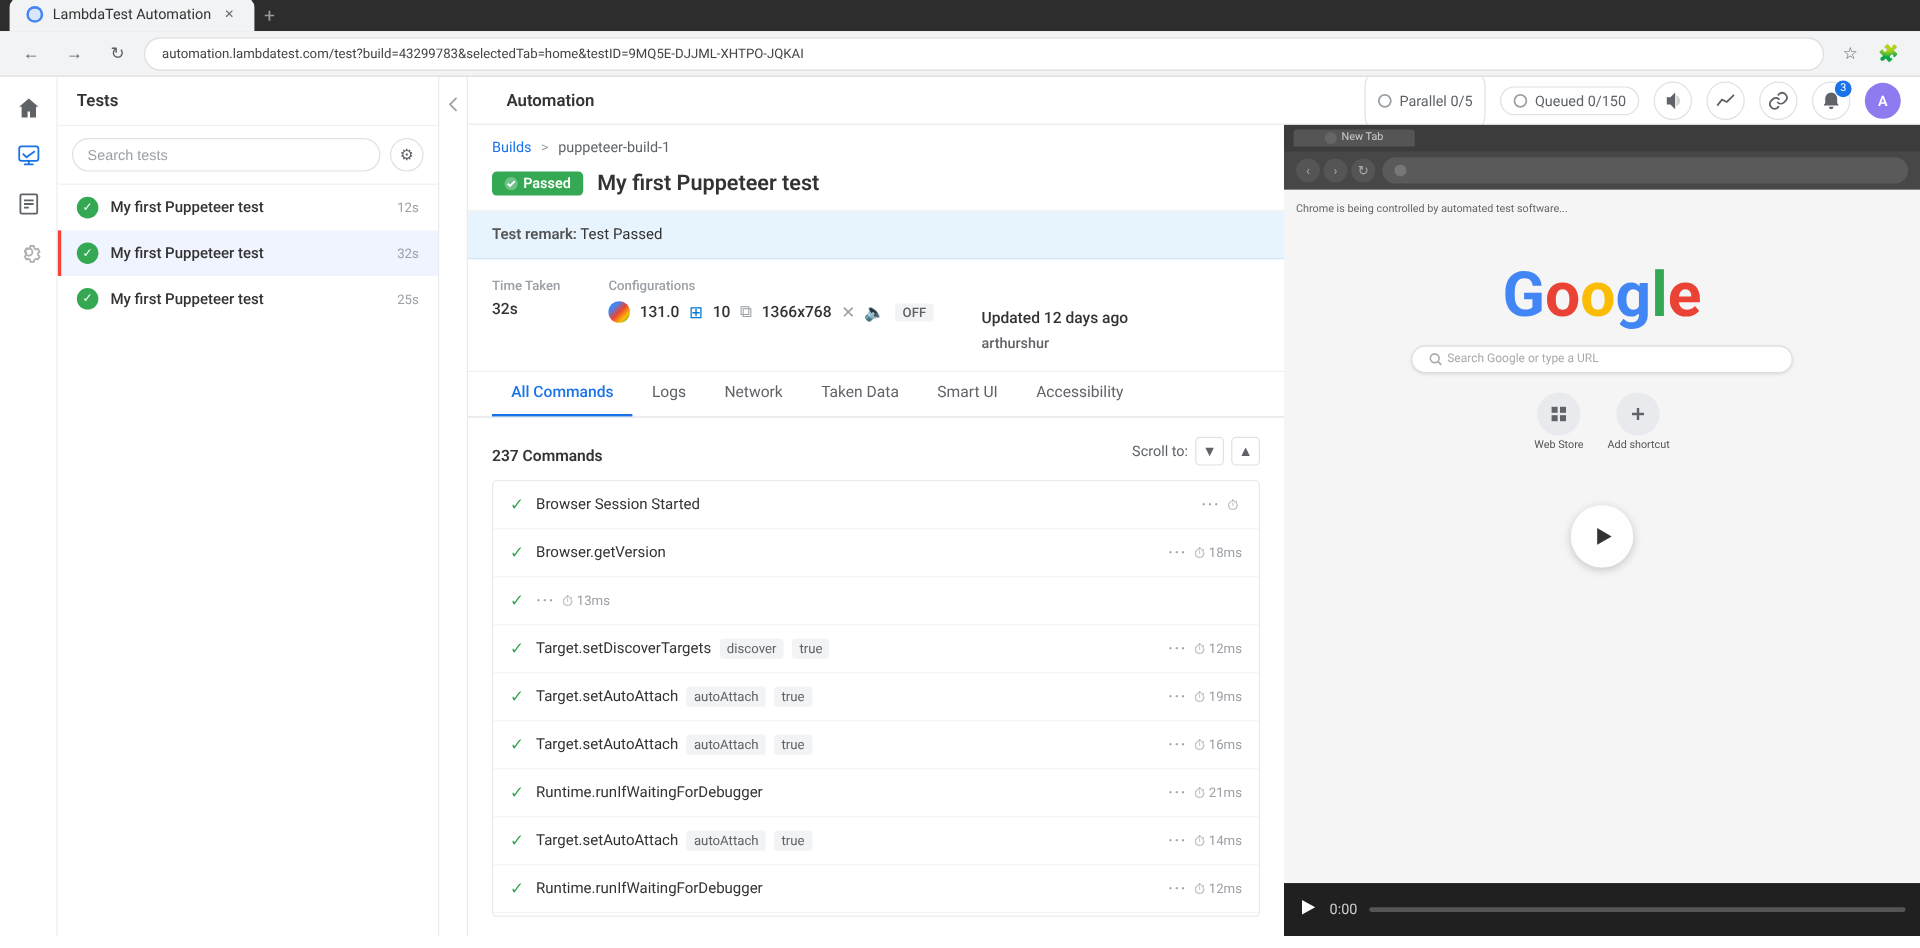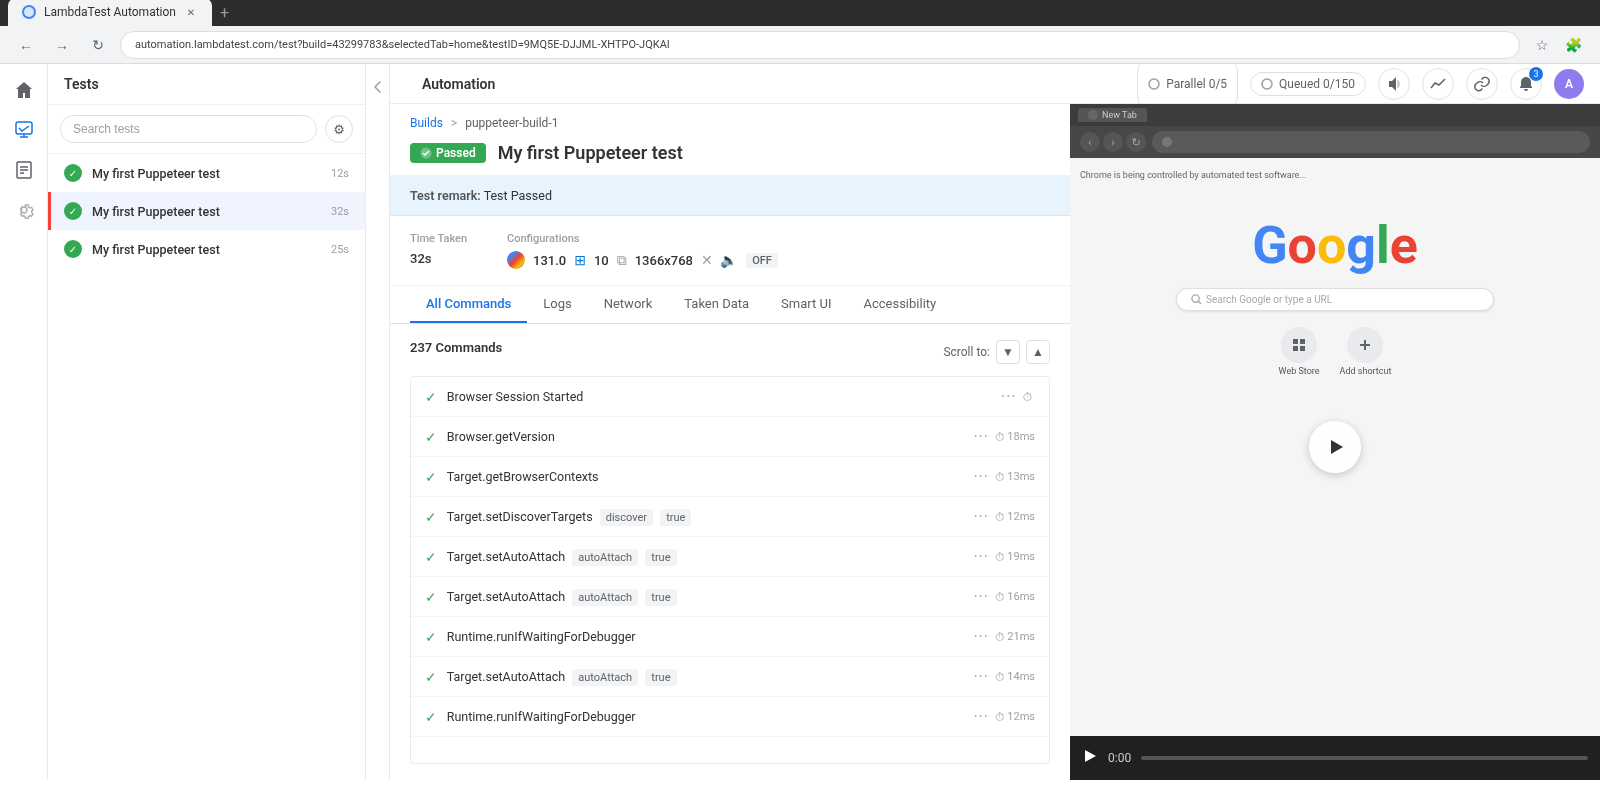--- a/index.html
+++ b/index.html
@@ -88,21 +88,21 @@
     .chrome-icon { width: 18px; height: 18px; border-radius: 50%; background: linear-gradient(135deg, #4285f4 25%, #ea4335 50%, #fbbc04 75%, #34a853); }
     .off-badge { background: #f1f3f4; color: #5f6368; padding: 1px 6px; border-radius: 3px; font-size: 11px; }
 
     
     .tabs-bar { display: flex; border-bottom: 1px solid #e0e0e0; padding: 0 20px; background: #fff; }
     .tab { padding: 10px 16px; font-size: 13px; color: #5f6368; cursor: pointer; border-bottom: 2px solid transparent; }
     .tab.active { color: #1a73e8; border-bottom-color: #1a73e8; font-weight: 500; }
 
     
     .commands-area { flex: 1; overflow: hidden; display: flex; flex-direction: column; padding: 16px 20px; gap: 12px; }
-    .commands-header { display: flex; align-items: flex-start; justify-content: space-between; }
+    .commands-header { display: flex; align-items: flex-end; justify-content: space-between; }
     .commands-count { font-size: 13px; font-weight: 600; color: #333; }
     .scroll-to { display: flex; align-items: center; gap: 6px; font-size: 12px; color: #5f6368; }
     .scroll-btn { width: 24px; height: 24px; border: 1px solid #e0e0e0; border-radius: 4px; display: flex; align-items: center; justify-content: center; cursor: pointer; font-size: 12px; color: #5f6368; }
 
     .commands-list { flex: 1; overflow-y: auto; border: 1px solid #e8eaed; border-radius: 4px; }
     .command-item { display: flex; align-items: center; padding: 10px 14px; border-bottom: 1px solid #f5f5f5; gap: 10px; }
     .command-item:last-child { border-bottom: none; }
     .command-check { color: #34a853; font-size: 14px; flex-shrink: 0; }
     .command-name { flex: 1; font-size: 12.5px; color: #333; }
     .command-param { background: #f1f3f4; color: #5f6368; padding: 2px 6px; border-radius: 3px; font-size: 11px; margin-left: 4px; }
@@ -306,20 +306,27 @@
               <span>131.0</span>
               <span style="color:#0078d4;font-size:14px;">⊞</span>
               <span>10</span>
               <span style="font-size:14px;color:#9aa0a6;">⧉</span>
               <span>1366x768</span>
               <span style="font-size:14px;color:#9aa0a6;">✕</span>
               <span style="font-size:14px;color:#9aa0a6;">🔈</span>
               <span class="off-badge">OFF</span>
             </div>
           </div>
+          <div class="meta-group">
+            <div style="height:20px;"></div>
+            <div class="meta-value" style="gap:6px;">
+              <span>Updated 12 days ago</span>
+            </div>
+            <div class="meta-value" style="font-size:12px;color:#5f6368;">arthurshur</div>
+          </div>
         </div>
 
         <div class="tabs-bar">
           <div class="tab active">All Commands</div>
           <div class="tab">Logs</div>
           <div class="tab">Network</div>
           <div class="tab">Taken Data</div>
           <div class="tab">Smart UI</div>
           <div class="tab">Accessibility</div>
         </div>
@@ -354,21 +361,20 @@
                 <span class="cmd-dots">···</span>
                 <div class="cmd-time">
                   <span class="cmd-time-icon">⏱</span>
                   <span>18ms</span>
                 </div>
               </div>
             </div>
 
             <div class="command-item">
               <span class="command-check">✓</span>
-              <span class="command-name">Target.getBrowserContexts</span>
               <div class="command-actions">
                 <span class="cmd-dots">···</span>
                 <div class="cmd-time">
                   <span class="cmd-time-icon">⏱</span>
                   <span>13ms</span>
                 </div>
               </div>
             </div>
 
             <div class="command-item">
@@ -451,21 +457,21 @@
           </div>
         </div>
 
       </div>
 
       <div class="video-panel">
         <div class="video-container">
           <div class="browser-screenshot">
 
             <div style="background:#3c3c3c;height:22px;display:flex;align-items:center;padding:0 8px;gap:4px;">
-              <div style="background:#555;color:#ccc;font-size:9px;padding:2px 10px;border-radius:3px 3px 0 0;display:flex;align-items:center;gap:4px;">
+              <div style="background:#555;color:#ccc;font-size:9px;padding:2px 26px;border-radius:3px 3px 0 0;display:flex;align-items:center;gap:4px;">
                 <div style="width:10px;height:10px;border-radius:50%;background:#666;"></div>
                 <span>New Tab</span>
               </div>
             </div>
             <div style="background:#474747;height:32px;display:flex;align-items:center;padding:0 10px;gap:6px;">
               <div style="display:flex;gap:3px;">
                 <div style="width:20px;height:20px;border-radius:50%;background:#555;display:flex;align-items:center;justify-content:center;color:#aaa;font-size:11px;">‹</div>
                 <div style="width:20px;height:20px;border-radius:50%;background:#555;display:flex;align-items:center;justify-content:center;color:#aaa;font-size:11px;">›</div>
                 <div style="width:20px;height:20px;border-radius:50%;background:#555;display:flex;align-items:center;justify-content:center;color:#aaa;font-size:11px;">↻</div>
               </div>

